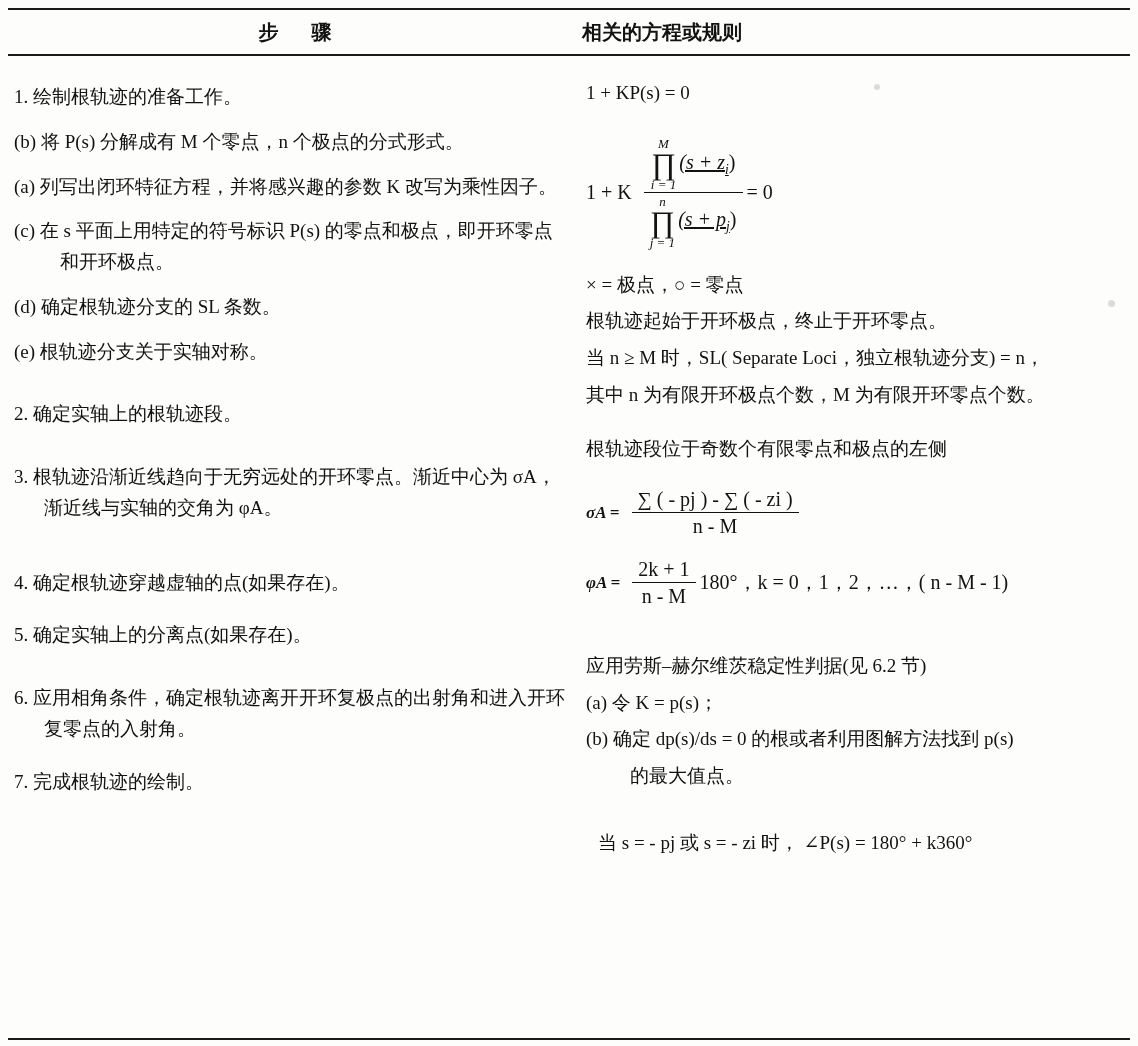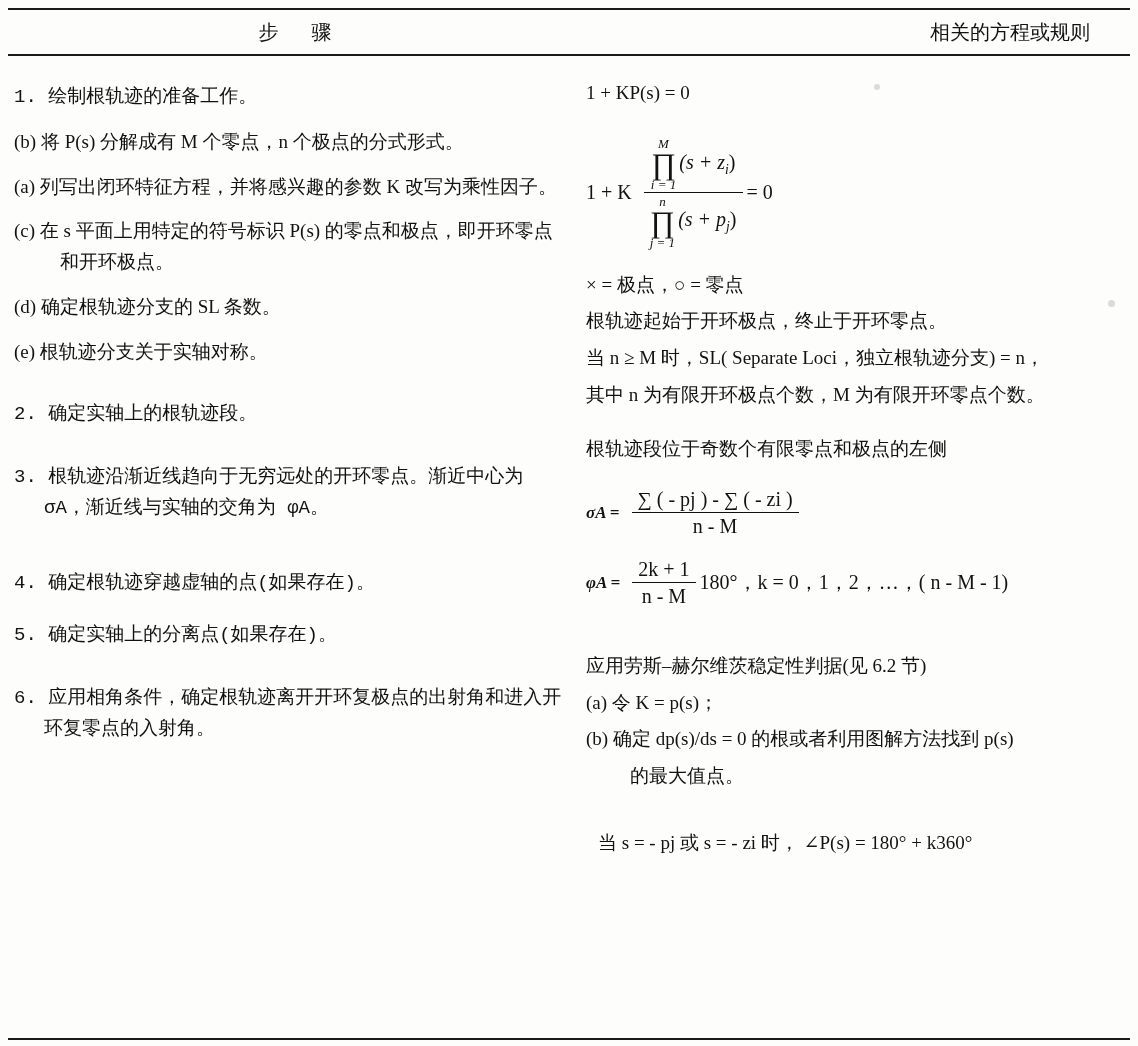--- a/index.html
+++ b/index.html
@@ -46,32 +46,32 @@
   }
   
   .header {
     position: absolute;
     top: 12px;
     left: 8px;
     right: 8px;
     height: 40px;
     display: flex;
     align-items: center;
-    font-weight: normal;
+    font-weight: bold;
     font-size: 20px;
   }
   .header .col-left {
     width: 560px;
     text-align: center;
     letter-spacing: 14px;
     padding-left: 14px;
   }
   .header .col-right {
     flex: 1;
-    text-align: right;
+    text-align: left;
     padding-right: 40px;
   }
   
   .content {
     position: absolute;
     top: 66px;
     left: 14px;
     right: 14px;
     bottom: 16px;
     display: flex;
@@ -95,23 +95,22 @@
   }
   .step .hang {
     display: block;
     padding-left: 46px;
     text-indent: -46px;
   }
   .step .hang2 {
     display: block;
     padding-left: 30px;
     text-indent: -30px;
-    font-family: Liberation Mono, monospace;
-  }
-  i, .it { font-style: italic; }
+  }
+  i, .it { font-style: italic; text-decoration: underline; }
   .eq-line {
     font-size: 19px;
     line-height: 1.6;
     margin-bottom: 21px;
   }
   .eq-text {
     font-size: 19px;
     line-height: 1.72;
     margin-bottom: 4px;
   }
@@ -261,20 +260,23 @@
       </div>
 
       <div class="spacer-md"></div>
 
       <div class="step">
         <span class="hang2"><span>6.</span>&nbsp;<span>应用相角条件，确定根轨迹离开开环复极点的出射角和进入开环复零点的入射角。</span></span>
       </div>
 
       <div class="spacer-sm"></div>
 
+      <div class="step">
+        <span class="hang2"><span>7.</span>&nbsp;<span>完成根轨迹的绘制。</span></span>
+      </div>
 
     </div>
 
     <div class="col-eqs">
 
       <div class="eq-line">1 + KP(s) = 0</div>
 
       <div class="spacer-sm"></div>
 
       <div class="eq-block">

